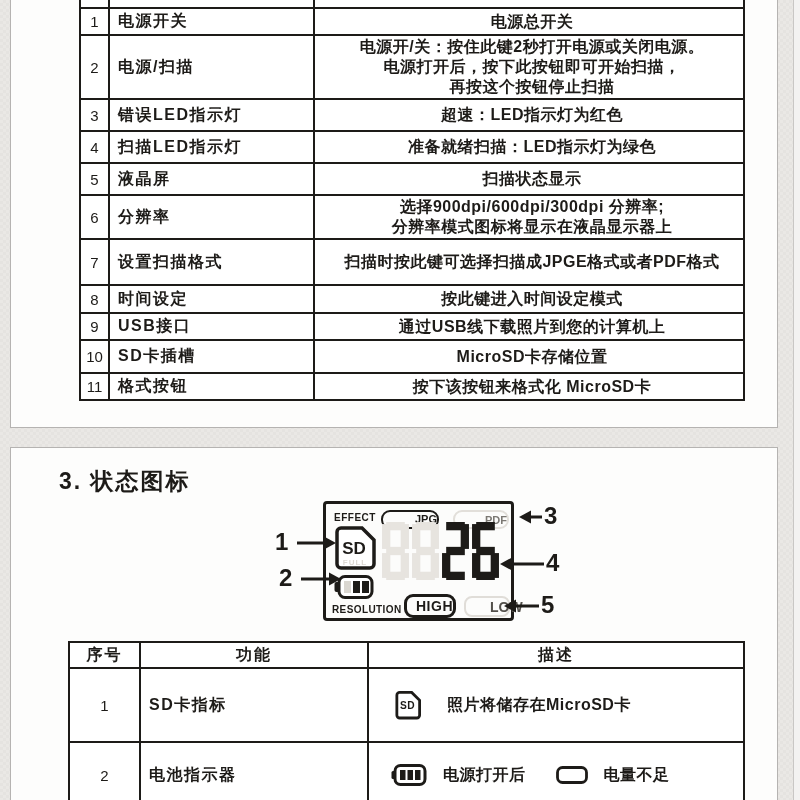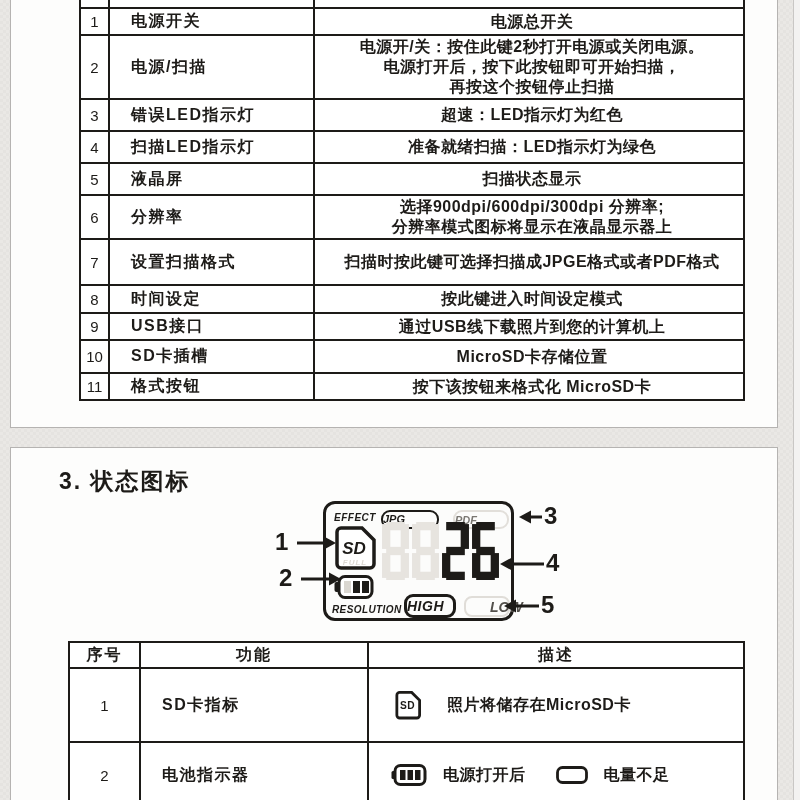--- a/index.html
+++ b/index.html
@@ -18,21 +18,21 @@
   .page{position:absolute;left:10px;width:768px;background:#fdfdfc;border:1px solid #b5b3b1;box-sizing:border-box;}
   .page1{top:-20px;height:448px;}
   .page2{top:447px;height:380px;}
 
   
   table.ctable{border-collapse:collapse;table-layout:fixed;position:absolute;background:#fff;}
   table.ctable td,table.ctable th{border:2px solid #1d1b18;vertical-align:middle;overflow:hidden;}
   .t1{left:68px;top:10px;}
   .t2{left:57px;top:193px;}
   td.no,th.no{text-align:center;font-size:15px;font-weight:400;}
-  td.func{font-weight:700;font-size:16px;letter-spacing:1.5px;padding-left:21px;}
+  td.func{font-weight:700;font-size:16px;letter-spacing:1.5px;padding-left:8px;}
   td.desc{font-weight:700;font-size:16px;letter-spacing:0.5px;padding-left:7px;line-height:20px;white-space:pre-line;text-align:center;}
   .t1 tr:nth-child(1){height:16px;}
   .t1 tr:nth-child(2){height:27px;}
   .t1 tr:nth-child(3){height:62px;}
   .t1 tr:nth-child(4){height:32px;}
   .t1 tr:nth-child(5){height:32px;}
   .t1 tr:nth-child(6){height:32px;}
   .t1 tr:nth-child(7){height:44px;}
   .t1 tr:nth-child(8){height:46px;}
   .t1 tr:nth-child(9){height:28px;}
@@ -46,23 +46,23 @@
   .t2 tr:nth-child(5){height:31px;}
   .t2 tr:nth-child(6){height:14px;}
   .t2 th{font-size:16px;font-weight:700;letter-spacing:2px;text-align:center;}
   .t2 td.desc-flex{padding-left:26px;}
   .t2 .flexrow{display:flex;align-items:center;}
 
   
   .sec-title{position:absolute;left:48px;top:18px;font-size:23px;font-weight:700;letter-spacing:2px;margin:0;}
 
   
-  .lcd{position:absolute;left:312px;top:53px;width:191px;height:120px;border:3px solid #1d1b18;border-radius:12px;background:#fcfcfb;box-sizing:border-box;font-style:italic;}
+  .lcd{position:absolute;left:312px;top:53px;width:191px;height:120px;border:3px solid #1d1b18;border-radius:4px;background:#fcfcfb;box-sizing:border-box;}
   .lcd .fx{position:absolute;left:8px;top:8px;font-size:10px;font-weight:700;letter-spacing:0.5px;}
-  .pill{display:inline-block;text-align:left;font-weight:700;box-sizing:border-box;}
+  .pill{display:inline-block;text-align:right;font-weight:700;box-sizing:border-box;}
   .pill.jpg{position:absolute;left:55px;top:6px;width:58px;height:19px;line-height:15px;font-size:11px;border:2.5px solid #1d1b18;border-radius:9px;}
   .pill.pdf{position:absolute;left:127px;top:6px;width:56px;height:19px;line-height:16px;font-size:11px;color:#7b7873;border:2px solid #e2dfda;border-radius:9px;}
   .digits{position:absolute;left:56px;top:18px;display:flex;gap:3px;}
   .digits span{display:flex;gap:3px;}
   .seg-on rect{fill:#1d1b18;}
   .seg-ghost rect{fill:#e7e4df;}
   .sdcard{position:absolute;left:8px;top:22px;}
   .batt{position:absolute;left:8px;top:70px;}
   .res{position:absolute;left:6px;top:100px;font-size:10px;font-weight:700;letter-spacing:0.4px;}
   .pill.high{position:absolute;left:78px;top:90px;width:52px;height:24px;line-height:19px;font-size:14px;border:3px solid #1d1b18;border-radius:9px;letter-spacing:0.5px;}

